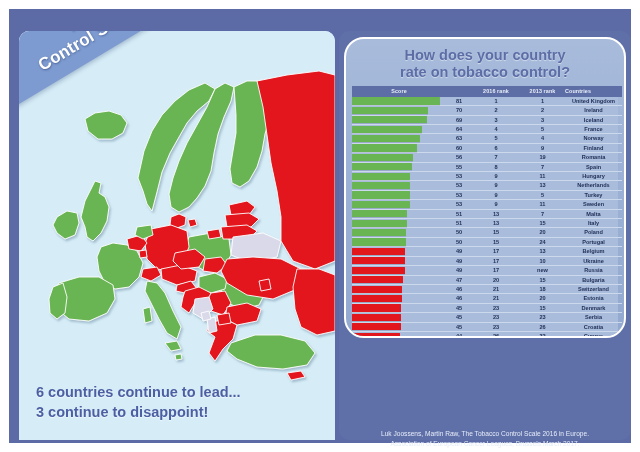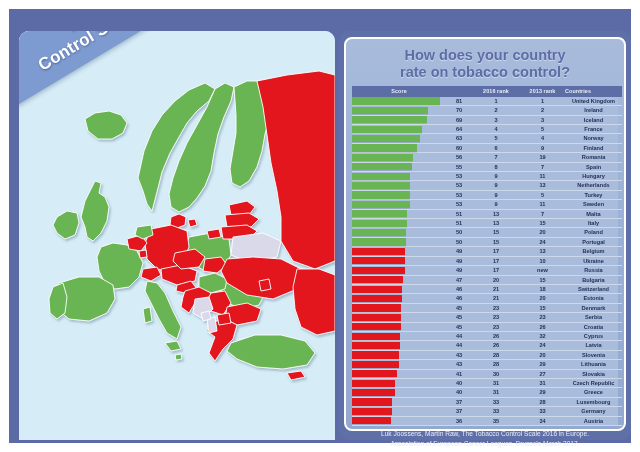--- a/index.html
+++ b/index.html
@@ -73,23 +73,23 @@
   .right-panel {
     position: absolute;
     left: 339px; top: 31px;
     width: 292px; height: 409px;
     background: #5f6fa8;
     border-radius: 10px;
   }
   .chart-card {
     position: absolute;
     left: 5px; top: 6px;
-    width: 282px; height: 394px;
+    width: 282px; height: 301px;
     border: 2px solid #ffffff;
-    border-radius: 8px;
+    border-radius: 20px;
     background: linear-gradient(180deg,#a8bbdb 0%, #9db2d6 40%, #93a9cf 100%);
     overflow: hidden;
   }
   .chart-title {
     margin: 8px 6px 4px 6px;
     text-align: center;
     color: #5d6da6;
     font-weight: bold;
     font-size: 14.5px;
     line-height: 1.2;
@@ -234,20 +234,22 @@
 
         <path fill="#d9d9ea" d="M40 320 L120 314 L200 320 L260 332 L316 340 L316 386 L40 386 Z" opacity="0.0"></path>
       </g>
     </svg>
 
     <div class="ribbon">
       <div class="ribbon-inner">Tobacco
 Control Scale 2016</div>
     </div>
 
+    <div class="map-caption">6 countries continue to lead...
+3 continue to disappoint!</div>
   </div>
 
   <div class="right-panel">
     <div class="chart-card">
       <div class="chart-title">How does your country
 rate on tobacco control?</div>
       <div class="table-wrap">
         <table class="tcs">
           <thead>
             <tr>

